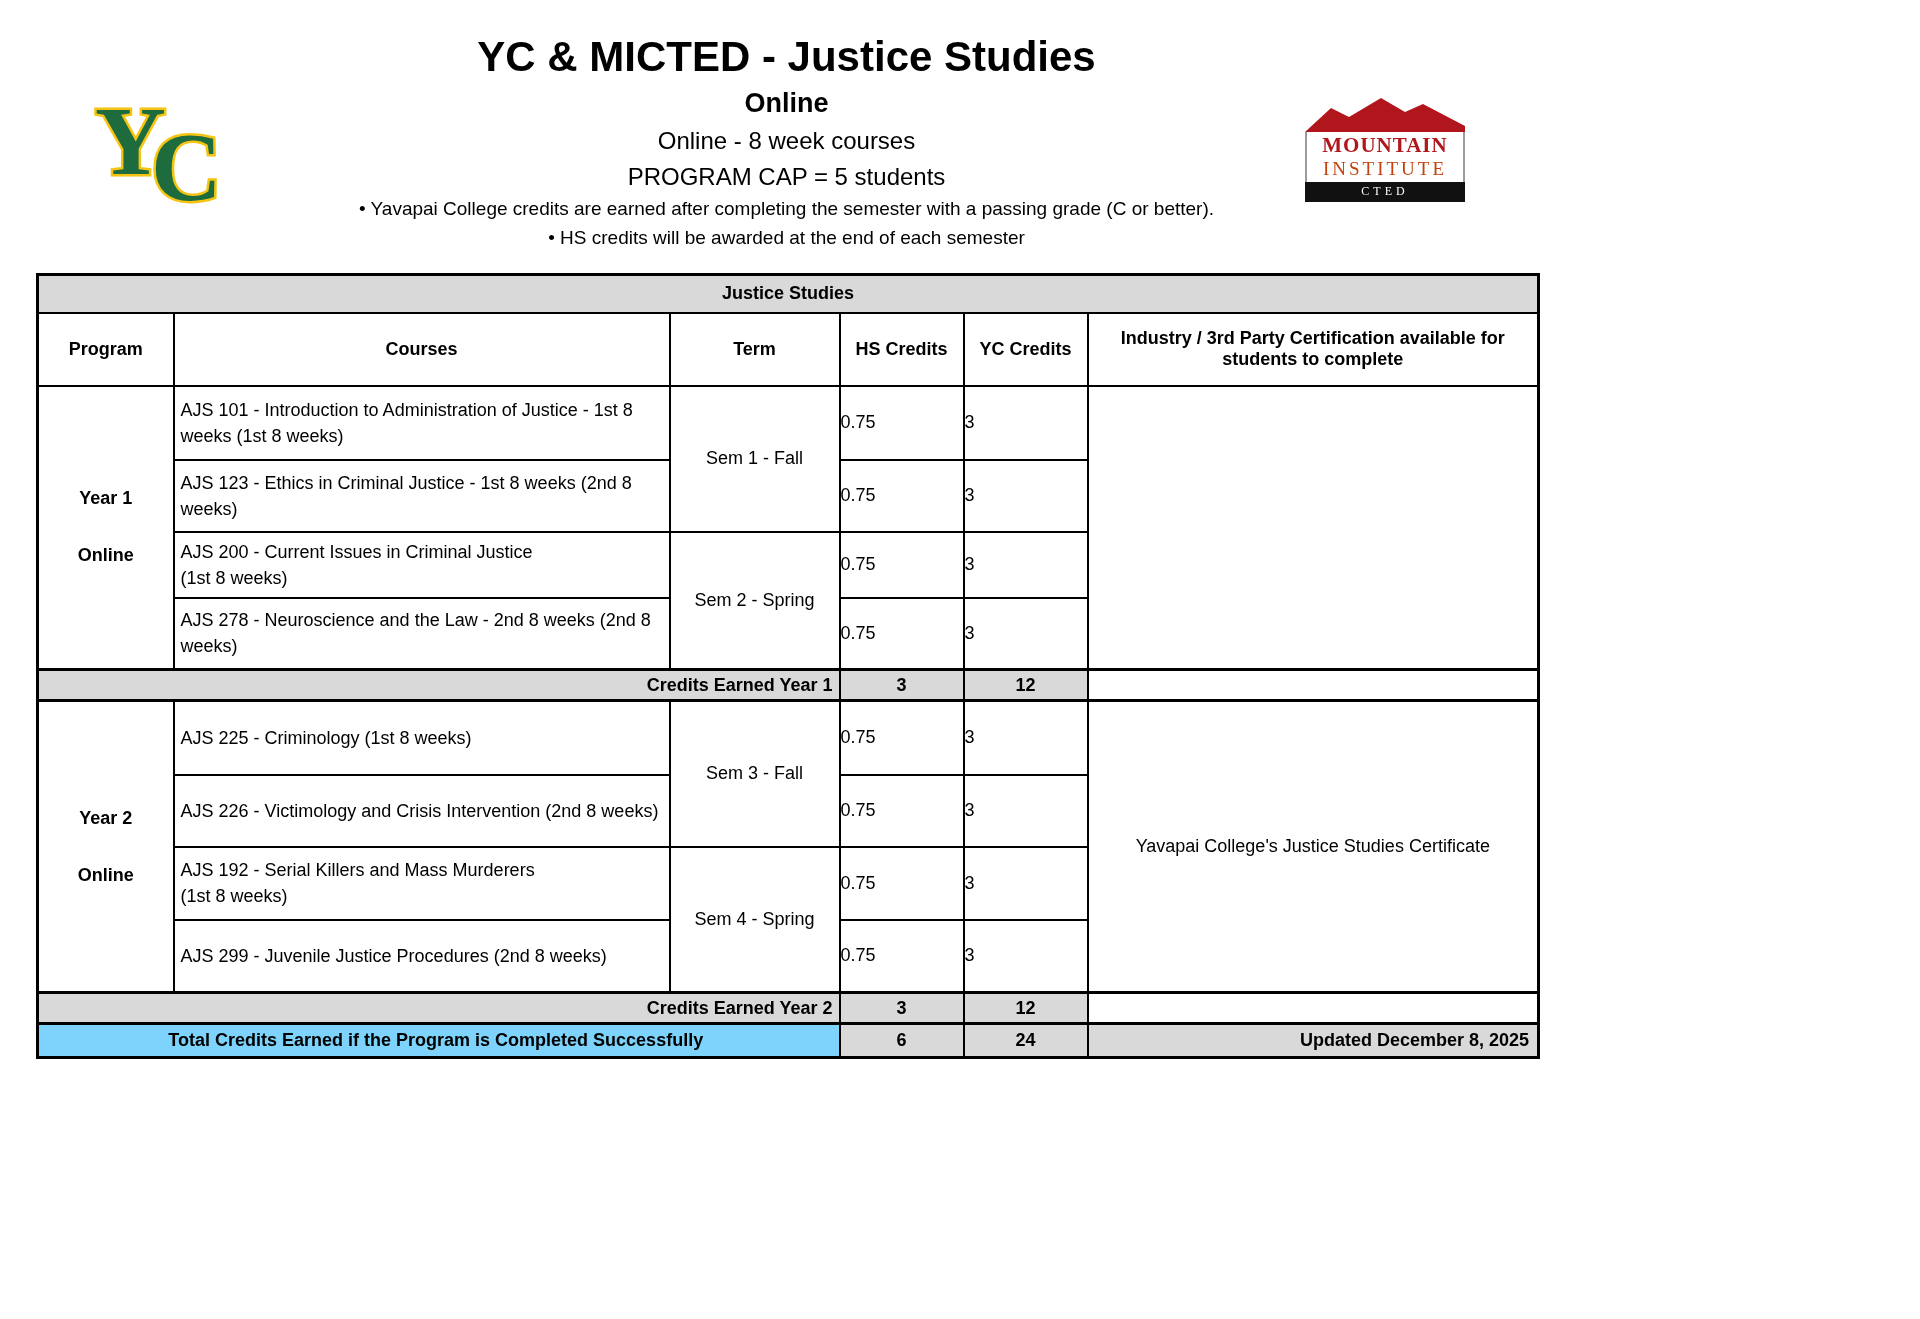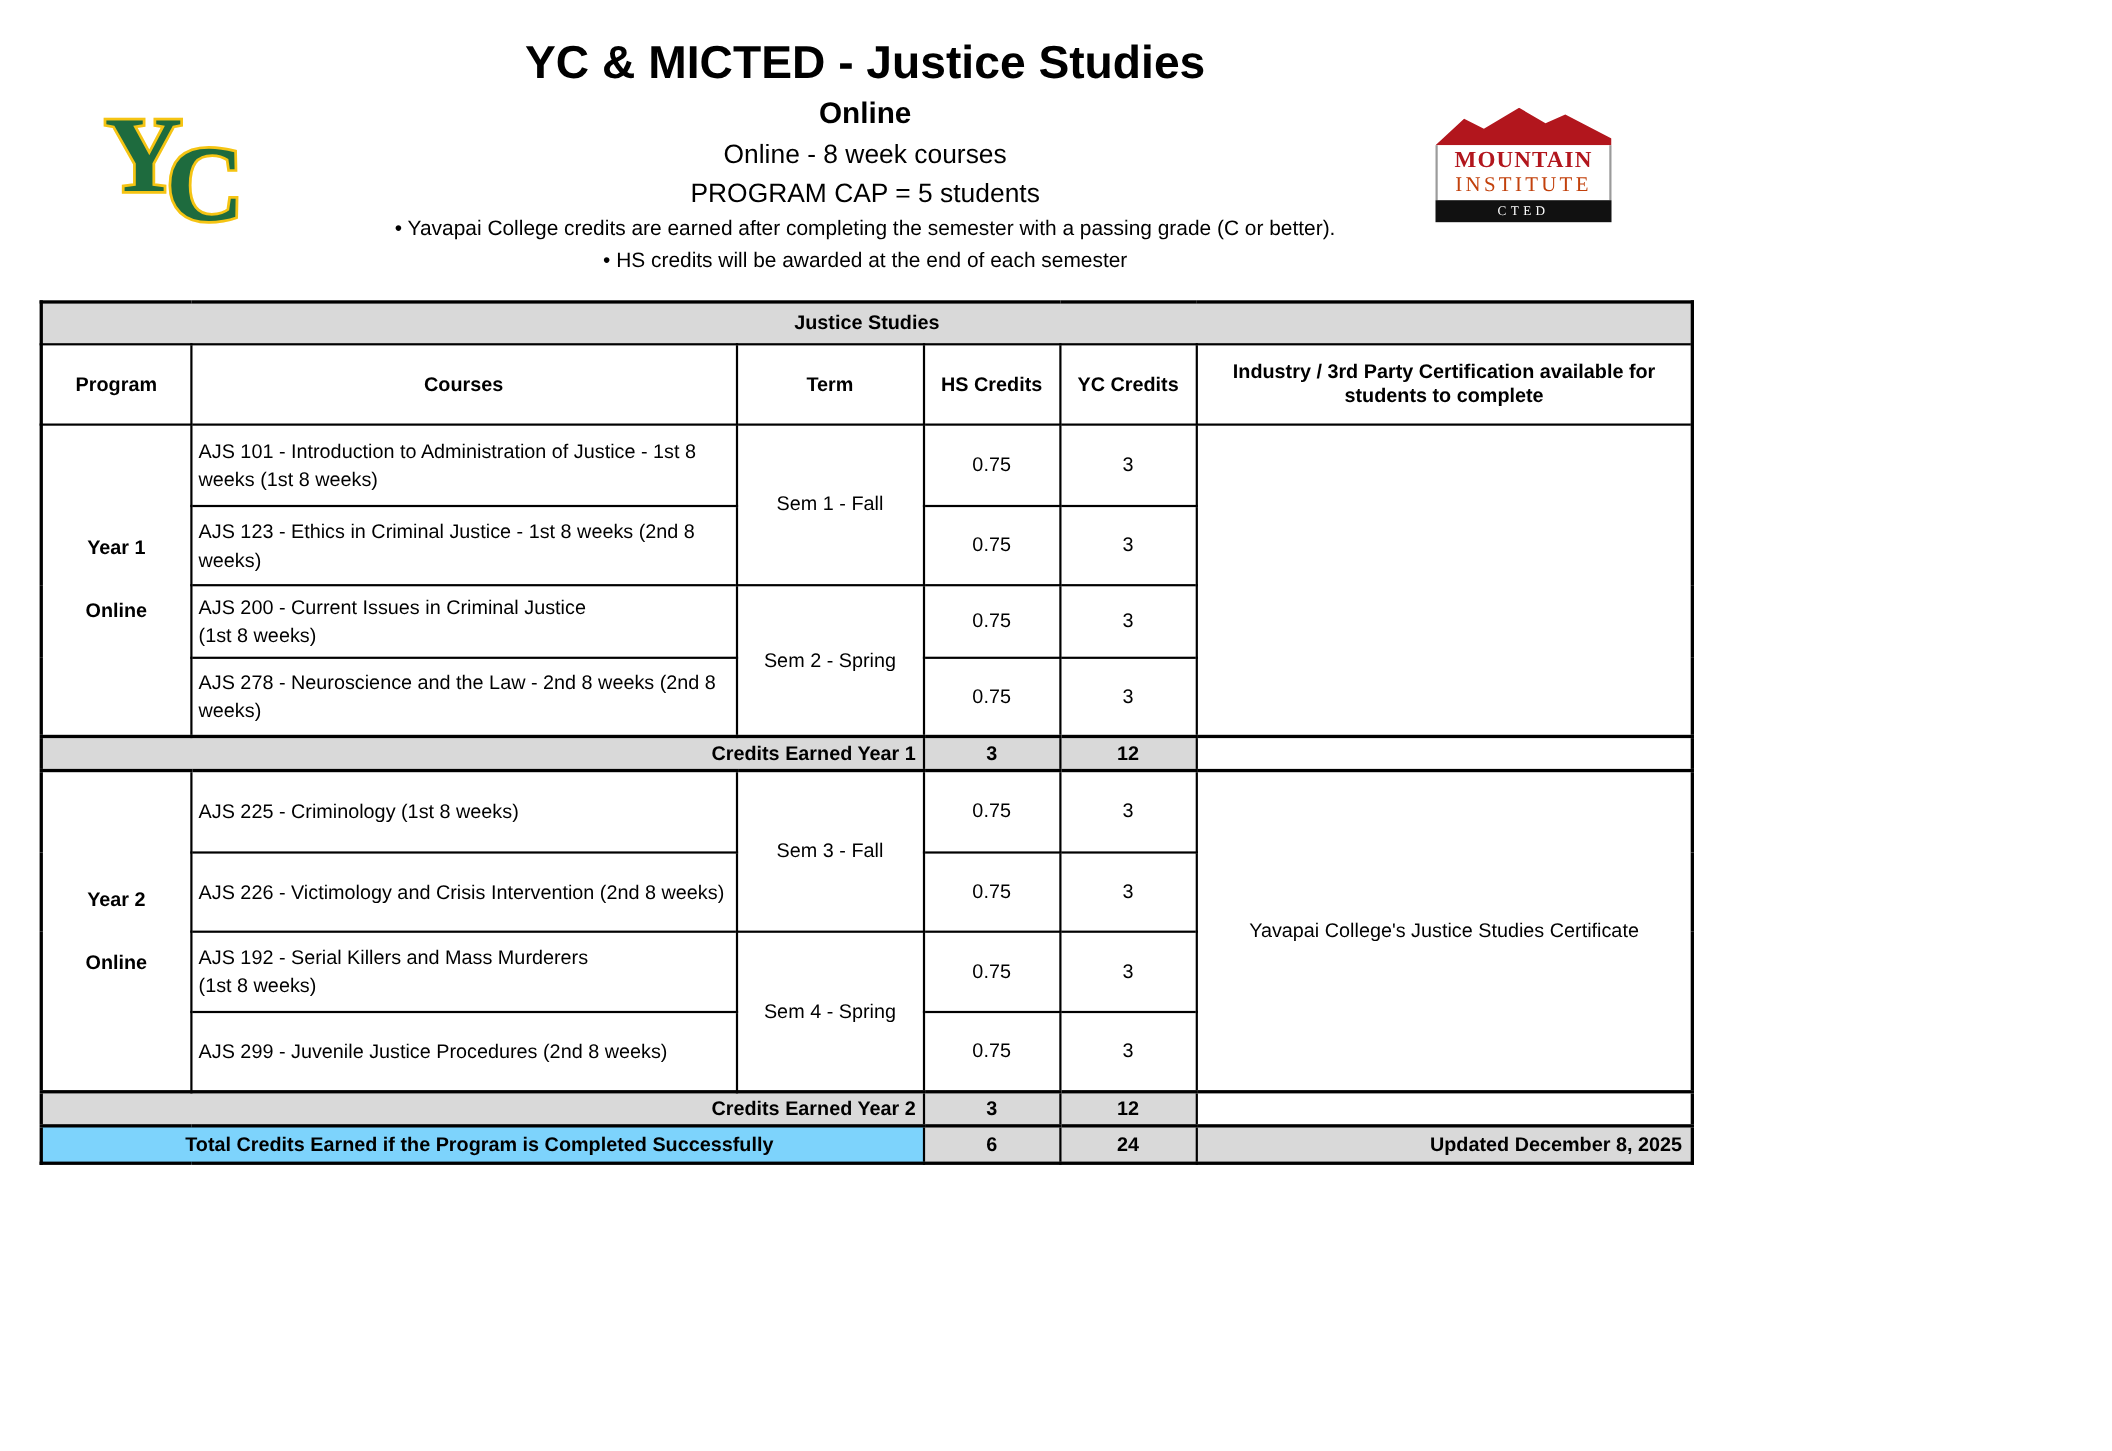--- a/index.html
+++ b/index.html
@@ -46,21 +46,21 @@
   tr.r-66 { height:66px;margin-top:17px; } tr.r-73 { height:73px; }
   tr.sum-row  { height:31px; }
   tr.total-row{ height:34px; }
 
   .band   { background:#d9d9d9; font-weight:bold; text-align:center; font-size:19px; }
   .hdr    { font-weight:bold; text-align:center; font-size:17px; padding:0 14px; }
   .program-cell { text-align:center; font-weight:bold; font-size:18px; }
   .program-cell .prog-line2 { margin-top:36px; }
   .course { text-align:left; padding:4px 6px; white-space:pre-line; line-height:1.45; }
   .term   { text-align:center; }
-  .num    { text-align:center; }
+  .num    { text-align:left; }
   .cert   { text-align:center; padding:0 8px; }
 
   .sum-label   { background:#d9d9d9; font-weight:bold; text-align:right; padding-right:6px; }
   .sum-num     { background:#d9d9d9; font-weight:bold; text-align:center; }
   .sum-cert    { background:#ffffff; }
   .total-label { background:#7dd3fc; font-weight:bold; text-align:center; padding-right:6px; }
   .total-num   { background:#d9d9d9; font-weight:bold; text-align:center; }
   .total-cert  { background:#d9d9d9; font-weight:bold; text-align:right; padding-right:8px; }
   .thick-top   { border-top:3px solid #000 !important; }
 </style>

